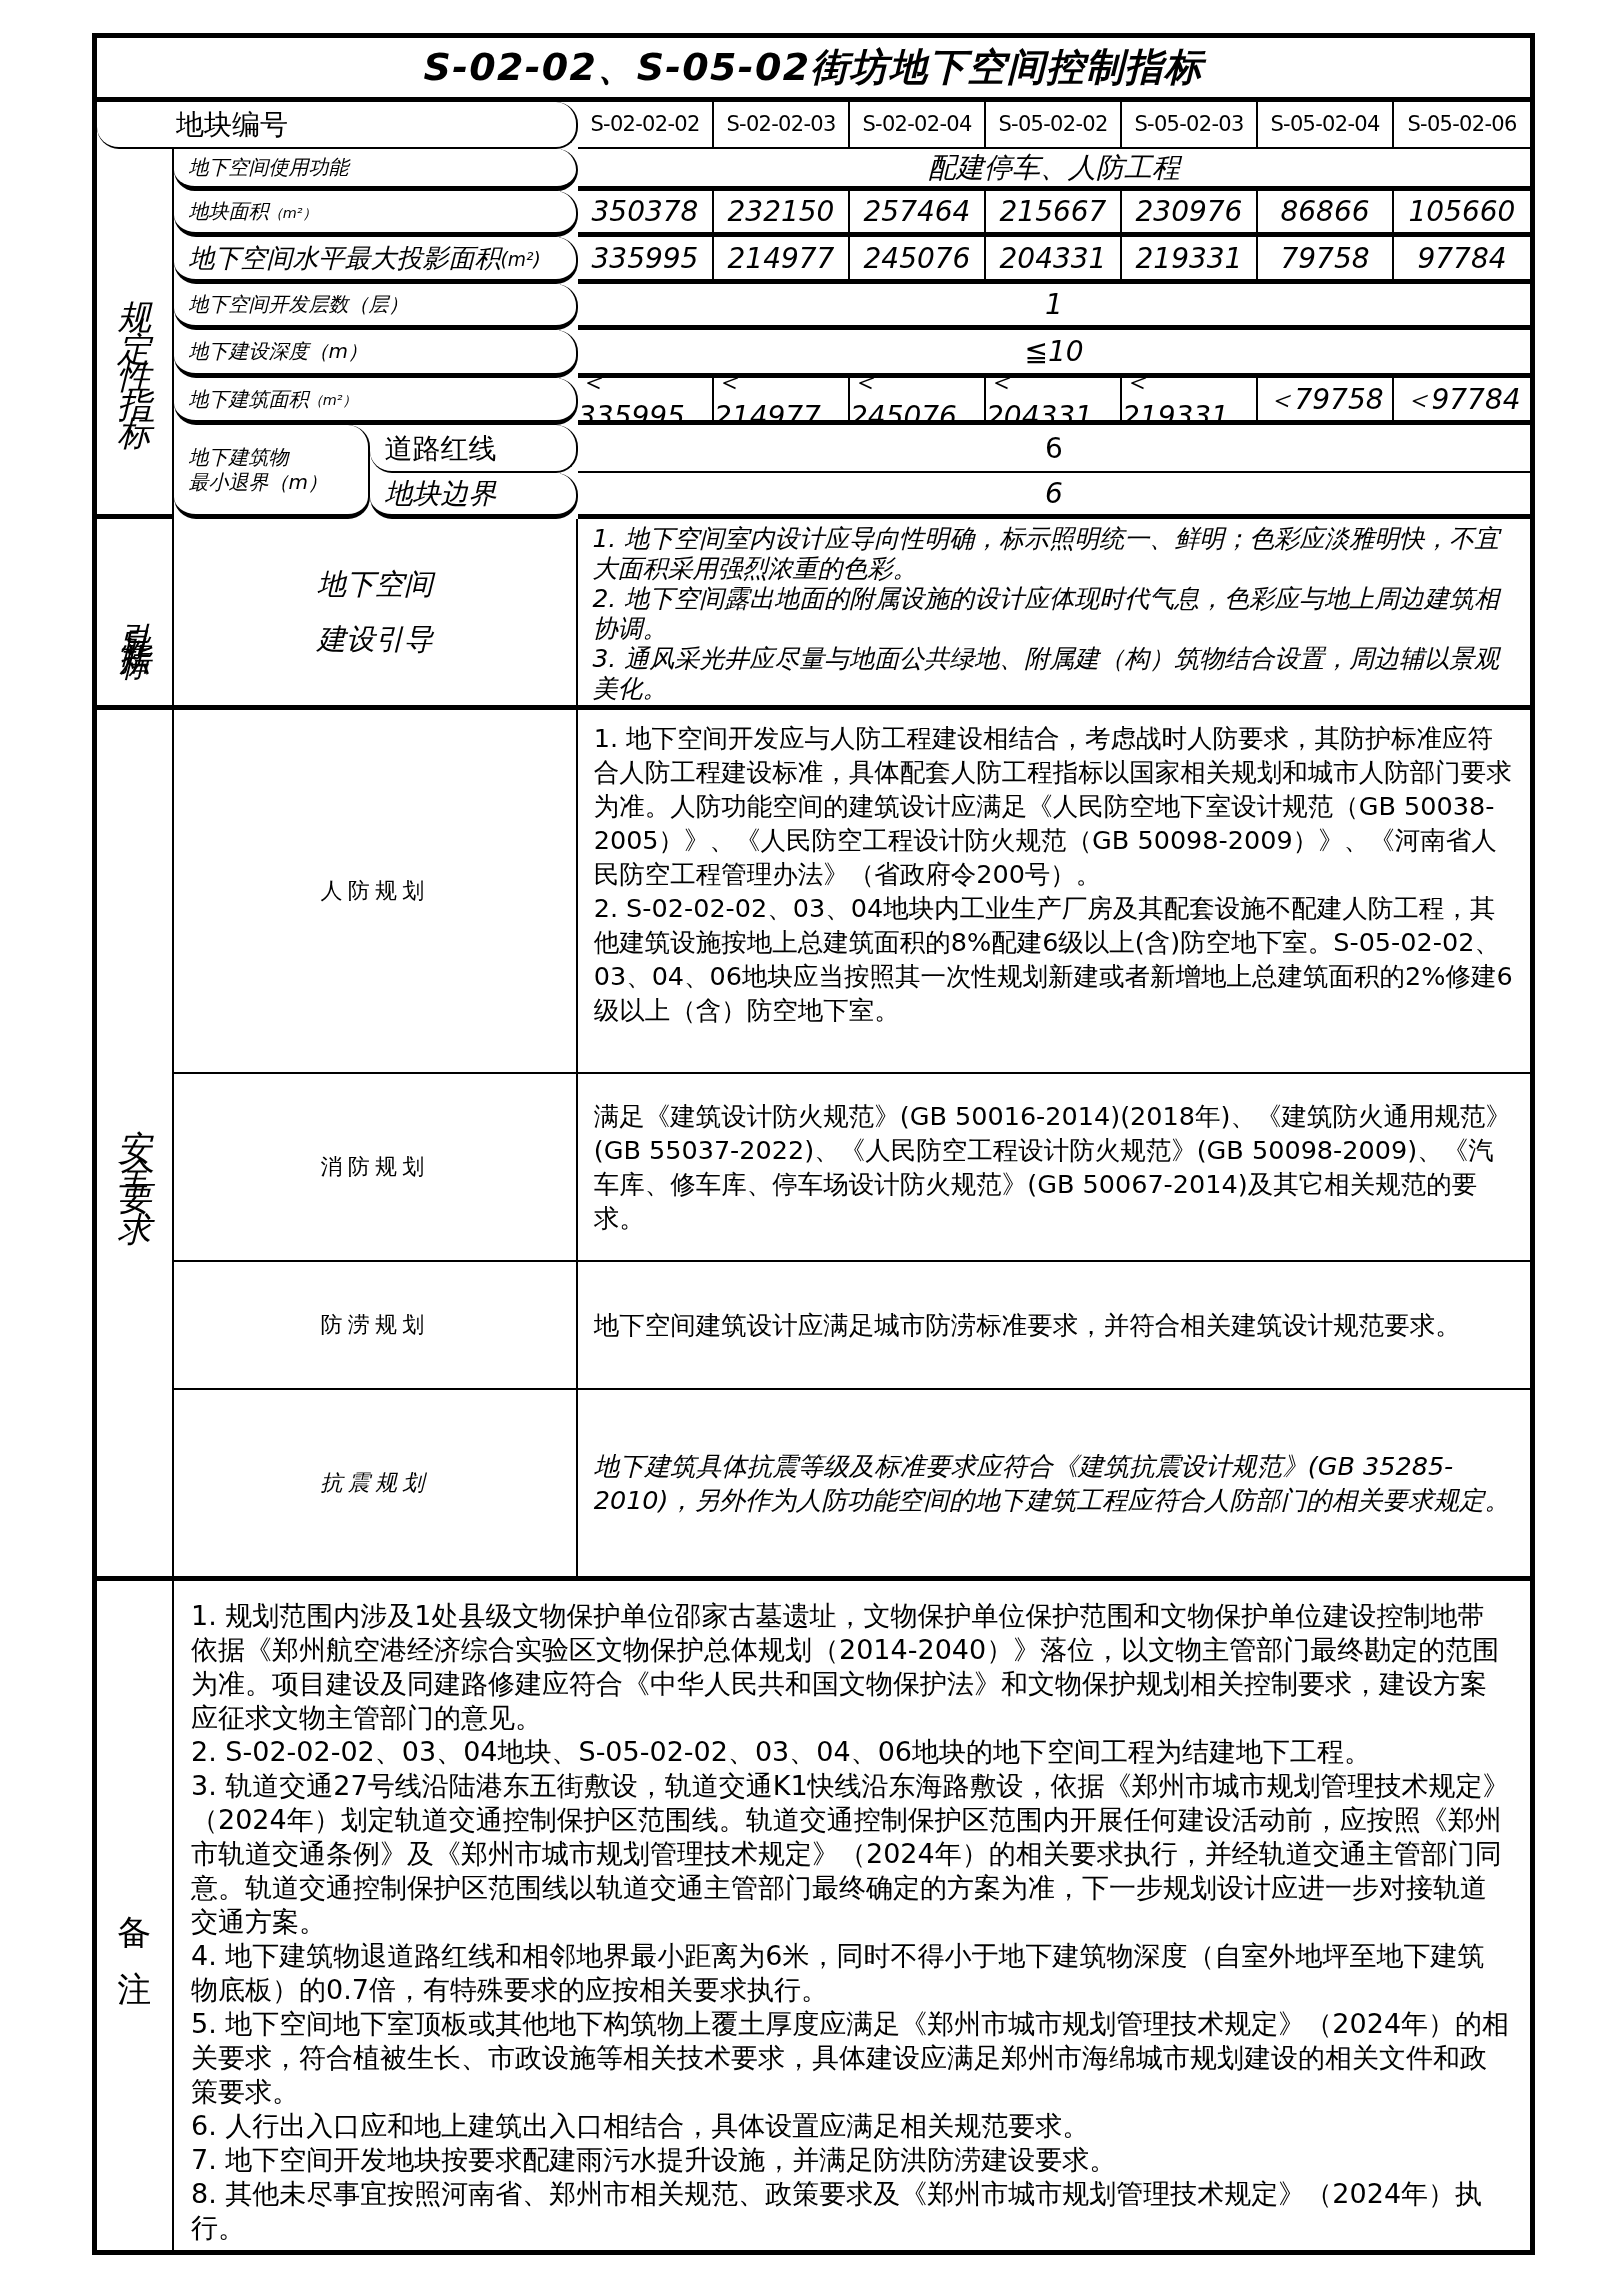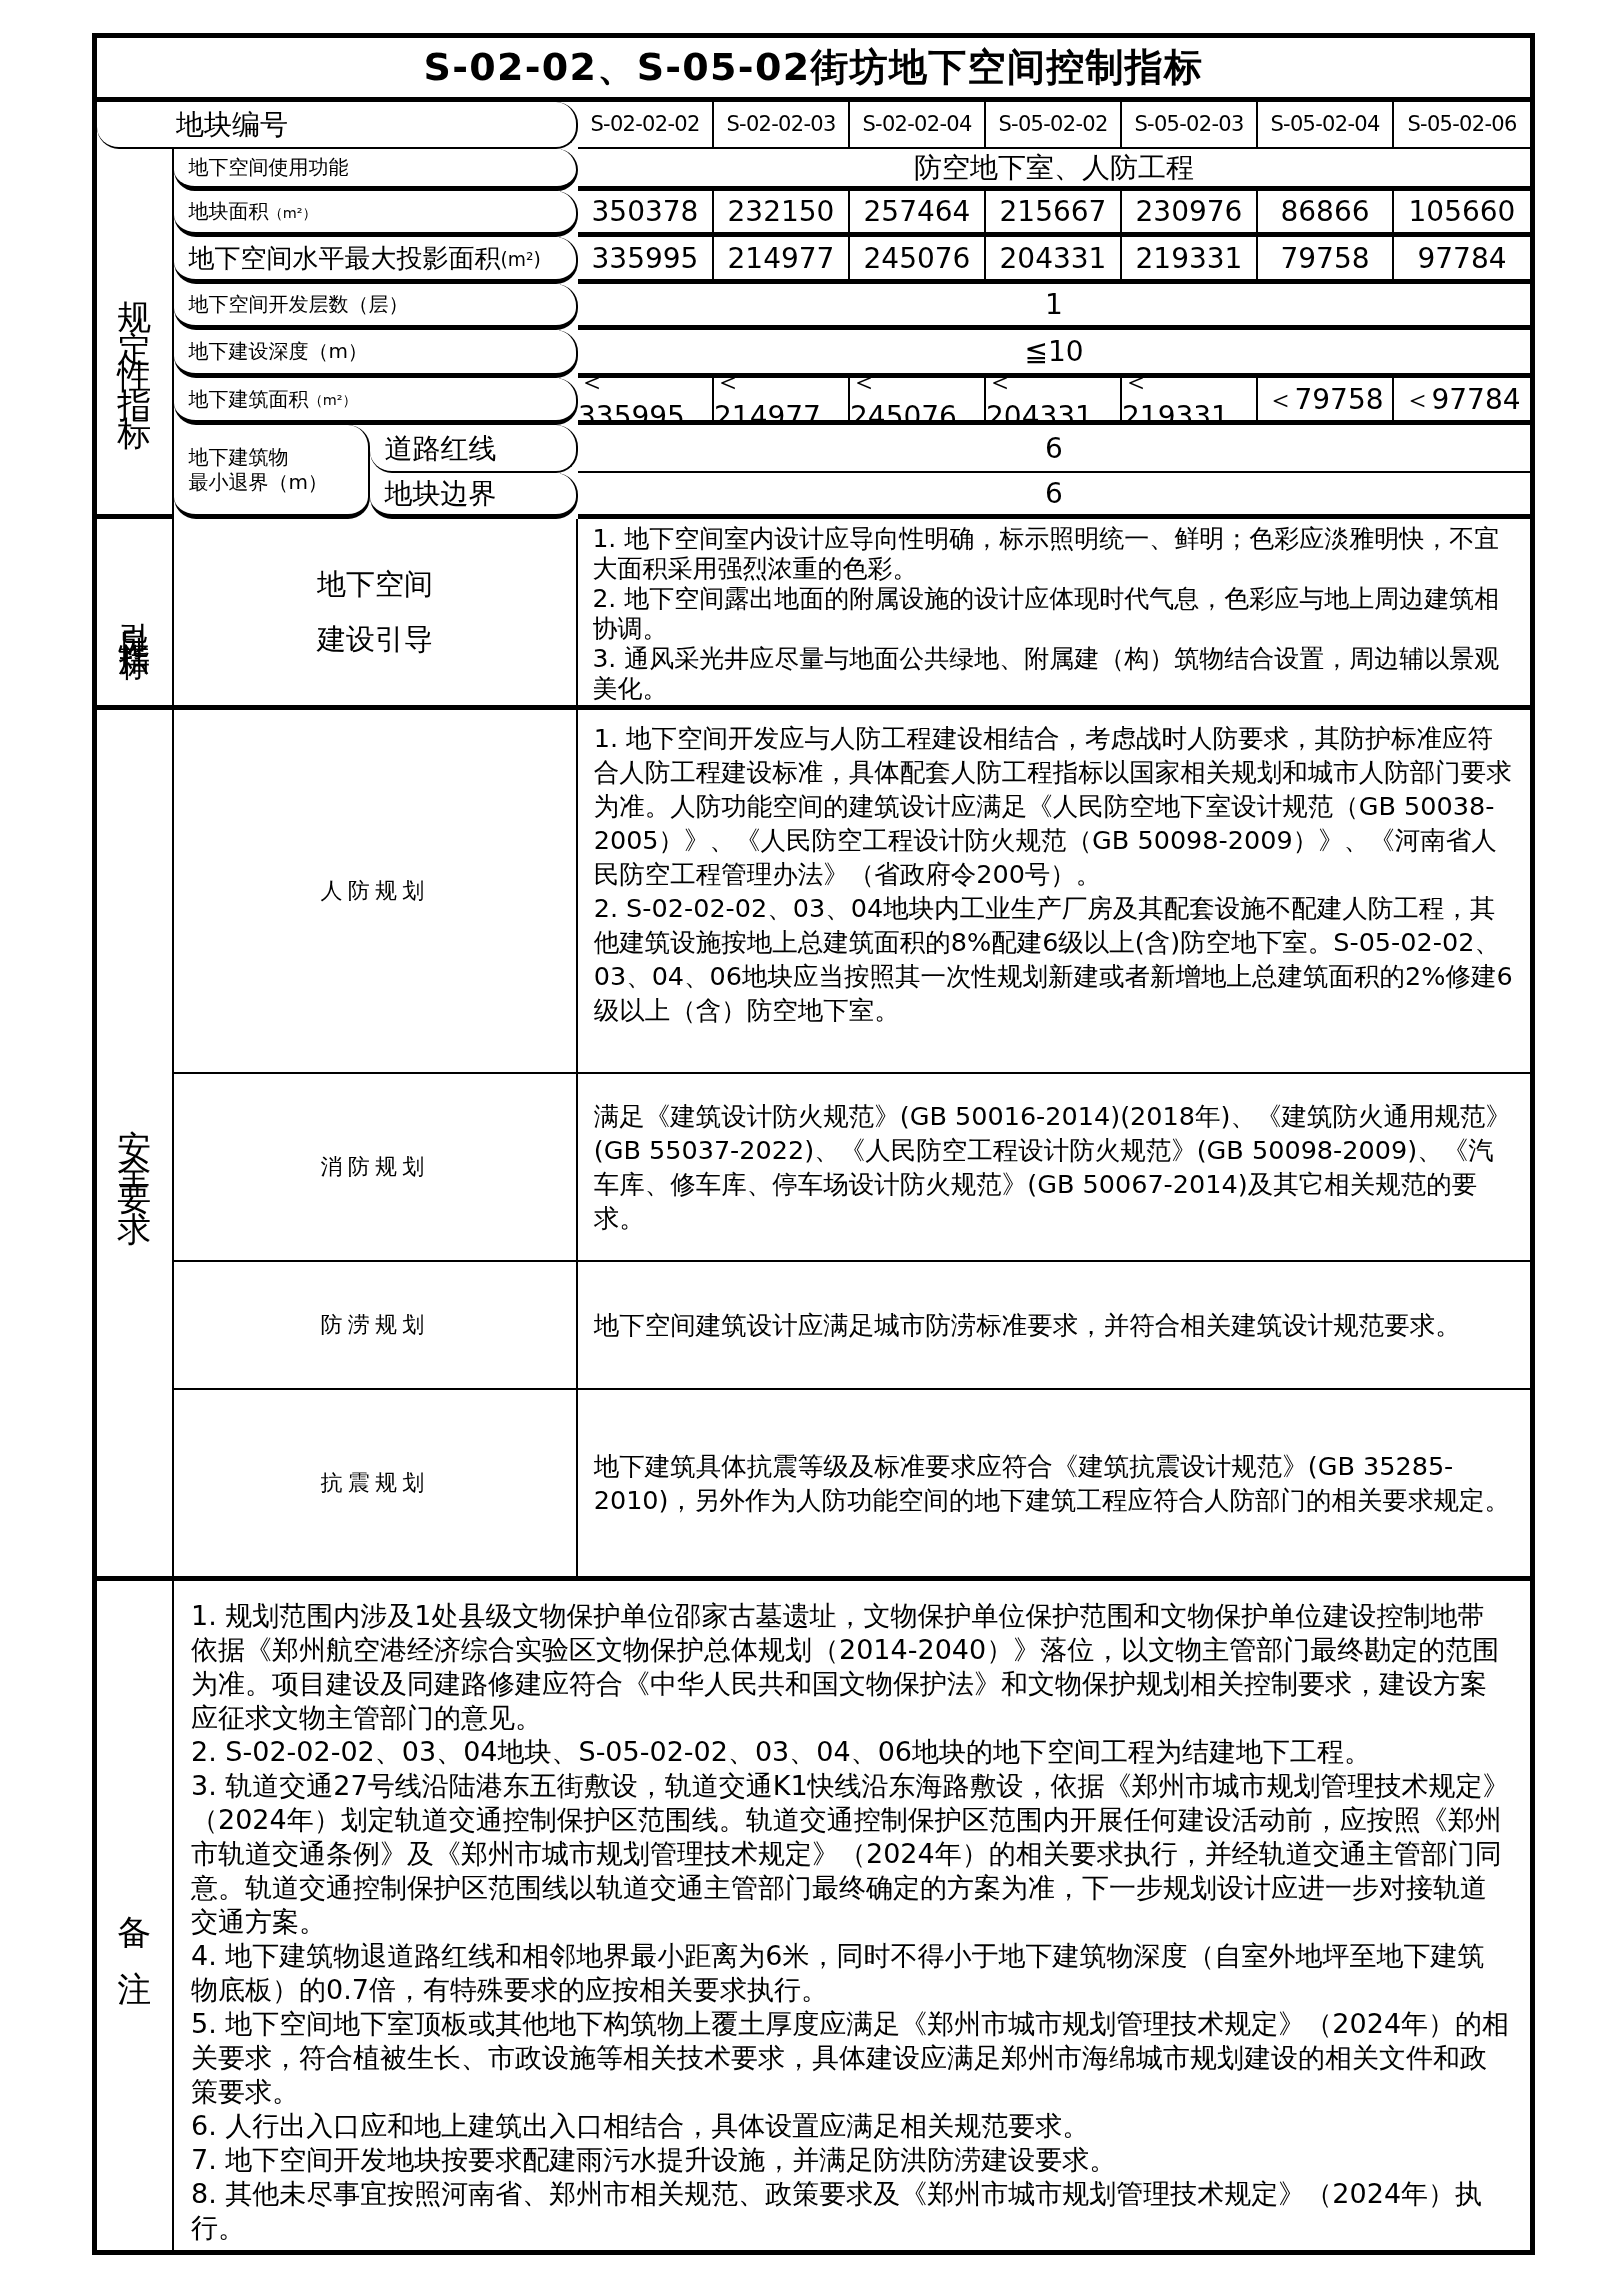--- a/index.html
+++ b/index.html
@@ -13,21 +13,21 @@
     box-sizing:border-box; border:5.9px solid #000;
     display:grid;
     grid-template-columns:77px 196px 208px repeat(7, 1fr);
     grid-template-rows:64px 47px 42px 46px 47px 46px 48px 47px 48px 46px 191px 364px 188px 128px 191px 1fr;
   }
   .c {
     box-sizing:border-box; border-right:2px solid #000; border-bottom:2px solid #000;
     display:flex; align-items:center; justify-content:center; overflow:hidden;
     line-height:1.25;
   }
-  .bbT { border-bottom-width:5.2px; }   
+  .bbT { border-bottom-width:5.2px;font-style:italic; }   
   .bbM { border-bottom-width:2.6px; }   
   .eR  { border-right:none; }
   .eB  { border-bottom:none; }
   .lft { justify-content:flex-start; text-align:left;border-radius:22px; }
   .tp  { align-items:flex-start; }
 
   .title-cell { font-size:38px; font-weight:bold; letter-spacing:1.3px; }
   .hdr-lbl  { font-size:28px; padding-left:79px; }
   .code     { font-size:21px; letter-spacing:-0.7px; }
   .lbl      { font-size:20px; padding-left:14.4px; white-space:pre-line; }
@@ -74,21 +74,21 @@
     <div class="c code" style="grid-area:2/7/3/8">S-05-02-02</div>
     <div class="c code" style="grid-area:2/8/3/9">S-05-02-03</div>
     <div class="c code" style="grid-area:2/9/3/10">S-05-02-04</div>
     <div class="c code eR" style="grid-area:2/10/3/11">S-05-02-06</div>
 
     <div class="c vcell bbT" style="grid-area:3/1/11/2">
       <span class="vtext vs-reg">规定性指标</span>
     </div>
 
     <div class="c lbl lft bbT" style="grid-area:3/2/4/4">地下空间使用功能</div>
-    <div class="c val bbT eR" style="grid-area:3/4/4/11">防空地下室、人防工程</div>
+    <div class="c val bbT eR" style="grid-area:3/4/4/11">配建停车、人防工程</div>
 
     <div class="c lbl lft bbT" style="grid-area:4/2/5/4">
       <span>地块面积</span><span class="unit">（m²）</span>
     </div>
     <div class="c val bbT" style="grid-area:4/4/5/5">350378</div>
     <div class="c val bbT" style="grid-area:4/5/5/6">232150</div>
     <div class="c val bbT" style="grid-area:4/6/5/7">257464</div>
     <div class="c val bbT" style="grid-area:4/7/5/8">215667</div>
     <div class="c val bbT" style="grid-area:4/8/5/9">230976</div>
     <div class="c val bbT" style="grid-area:4/9/5/10">86866</div>

